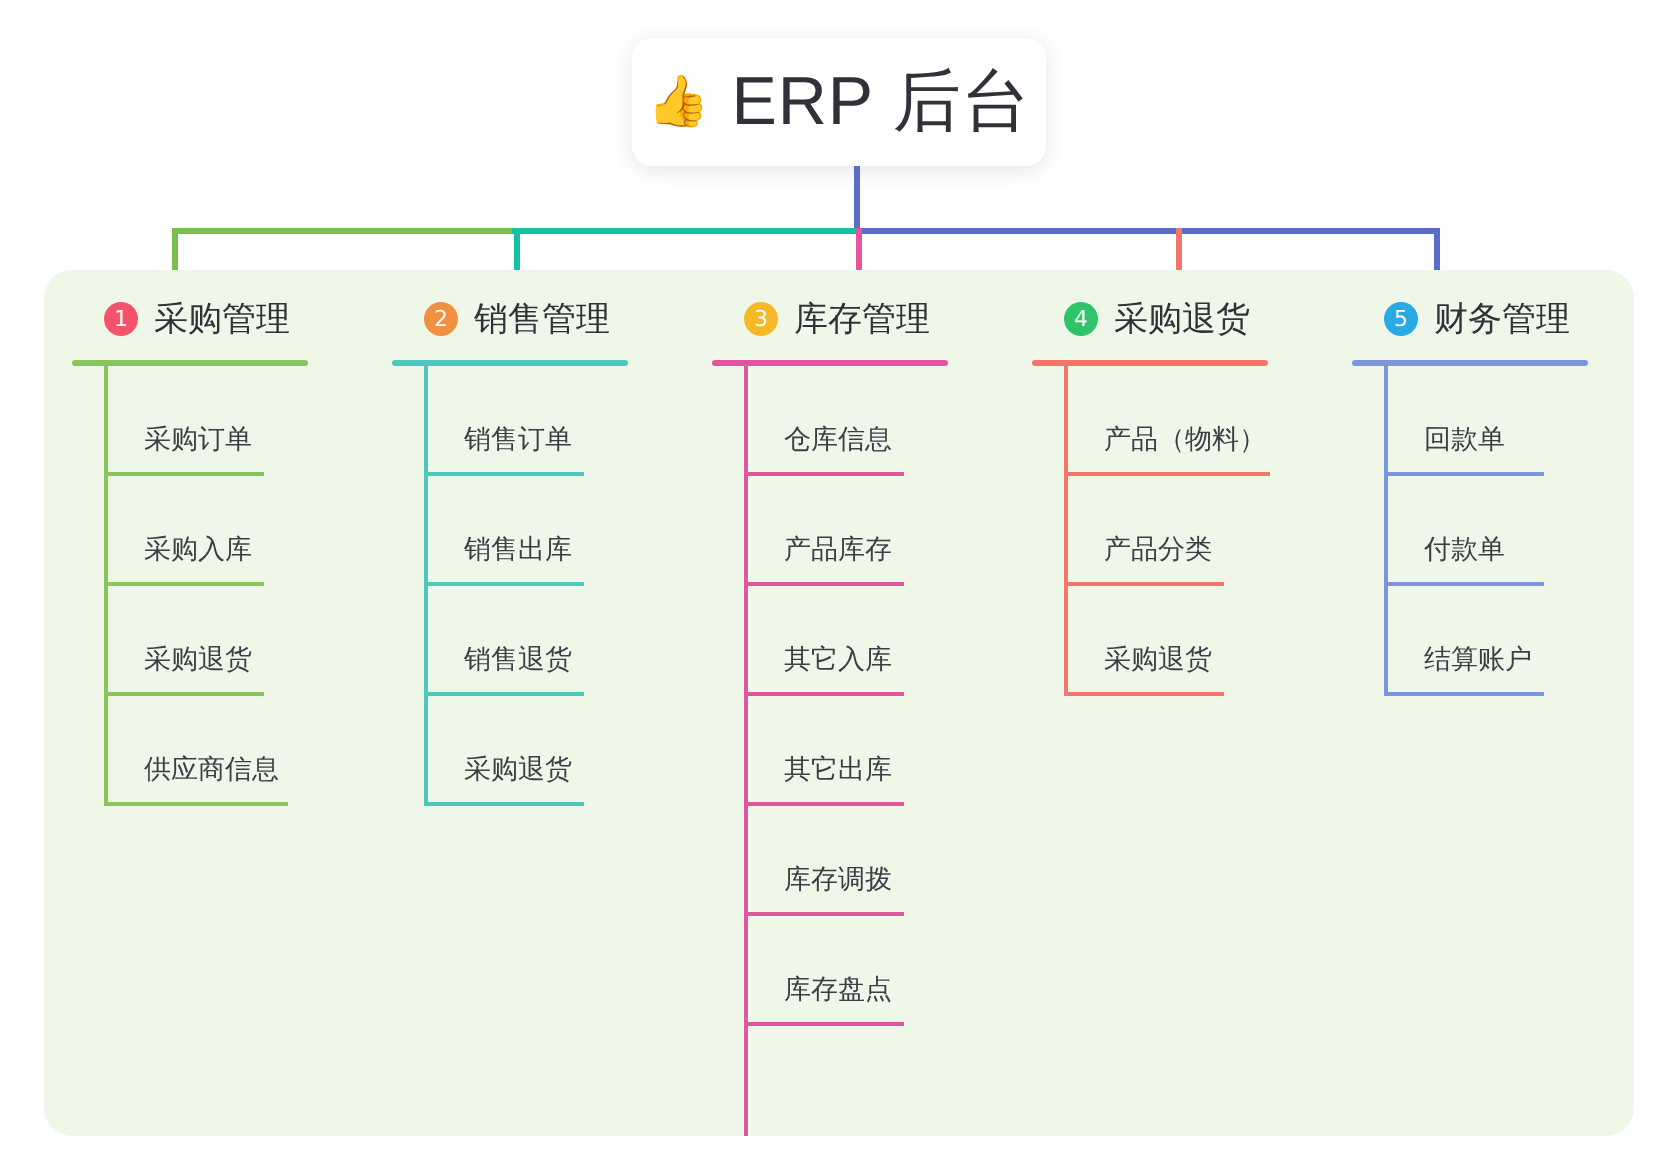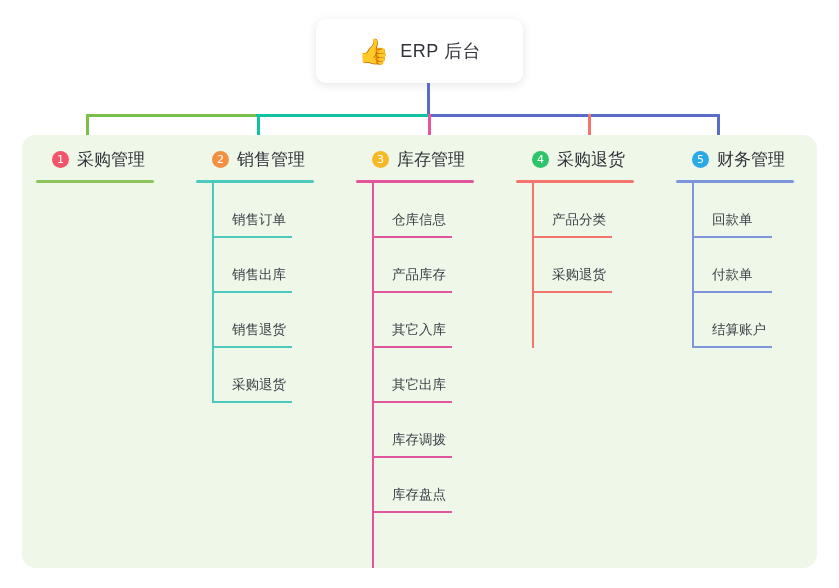--- a/index.html
+++ b/index.html
@@ -38,21 +38,21 @@
     justify-content: center;
     gap: 11px;
     box-sizing: border-box;
   }
   .root-emoji {
     font-size: 25px;
     line-height: 1;
     display: block;
   }
   .root-title {
-    font-size: 18px;
+    font-size: 34px;
     letter-spacing: 0.5px;
     color: #2f3238;
     white-space: nowrap;
   }
 
   
   .vbar, .hbar {
     position: absolute;
   }
 
@@ -156,20 +156,39 @@
 
   <div class="panel"></div>
 
   <div id="columns">
       <div class="column" style="left: 36px; top: 146px;">
         <div class="col-head">
           <span class="badge" style="background: rgb(244, 84, 107);">1</span>
           <span class="col-title">采购管理</span>
         </div>
         <div class="head-rule" style="width: 118px; background: rgb(140, 196, 92);"></div>
+        <div class="leaves">
+          <div class="spine" style="background: rgb(140, 196, 92); height: 220px;"></div>
+          <div class="leaf">
+            <span class="leaf-label">采购订单</span>
+            <div class="leaf-rule" style="width: 80px; background: rgb(140, 196, 92);"></div>
+          </div>
+          <div class="leaf">
+            <span class="leaf-label">采购入库</span>
+            <div class="leaf-rule" style="width: 80px; background: rgb(140, 196, 92);"></div>
+          </div>
+          <div class="leaf">
+            <span class="leaf-label">采购退货</span>
+            <div class="leaf-rule" style="width: 80px; background: rgb(140, 196, 92);"></div>
+          </div>
+          <div class="leaf">
+            <span class="leaf-label">供应商信息</span>
+            <div class="leaf-rule" style="width: 92px; background: rgb(140, 196, 92);"></div>
+          </div>
+        </div>
       </div>
       <div class="column" style="left: 196px; top: 146px;">
         <div class="col-head">
           <span class="badge" style="background: rgb(240, 144, 64);">2</span>
           <span class="col-title">销售管理</span>
         </div>
         <div class="head-rule" style="width: 118px; background: rgb(76, 200, 188);"></div>
         <div class="leaves">
           <div class="spine" style="background: rgb(76, 200, 188); height: 220px;"></div>
           <div class="leaf">
@@ -226,20 +245,24 @@
       </div>
       <div class="column" style="left: 516px; top: 146px;">
         <div class="col-head">
           <span class="badge" style="background: rgb(46, 196, 106);">4</span>
           <span class="col-title">采购退货</span>
         </div>
         <div class="head-rule" style="width: 118px; background: rgb(244, 117, 107);"></div>
         <div class="leaves">
           <div class="spine" style="background: rgb(244, 117, 107); height: 165px;"></div>
           <div class="leaf">
+            <span class="leaf-label">产品（物料）</span>
+            <div class="leaf-rule" style="width: 103px; background: rgb(244, 117, 107);"></div>
+          </div>
+          <div class="leaf">
             <span class="leaf-label">产品分类</span>
             <div class="leaf-rule" style="width: 80px; background: rgb(244, 117, 107);"></div>
           </div>
           <div class="leaf">
             <span class="leaf-label">采购退货</span>
             <div class="leaf-rule" style="width: 80px; background: rgb(244, 117, 107);"></div>
           </div>
         </div>
       </div>
       <div class="column" style="left: 676px; top: 146px;">

